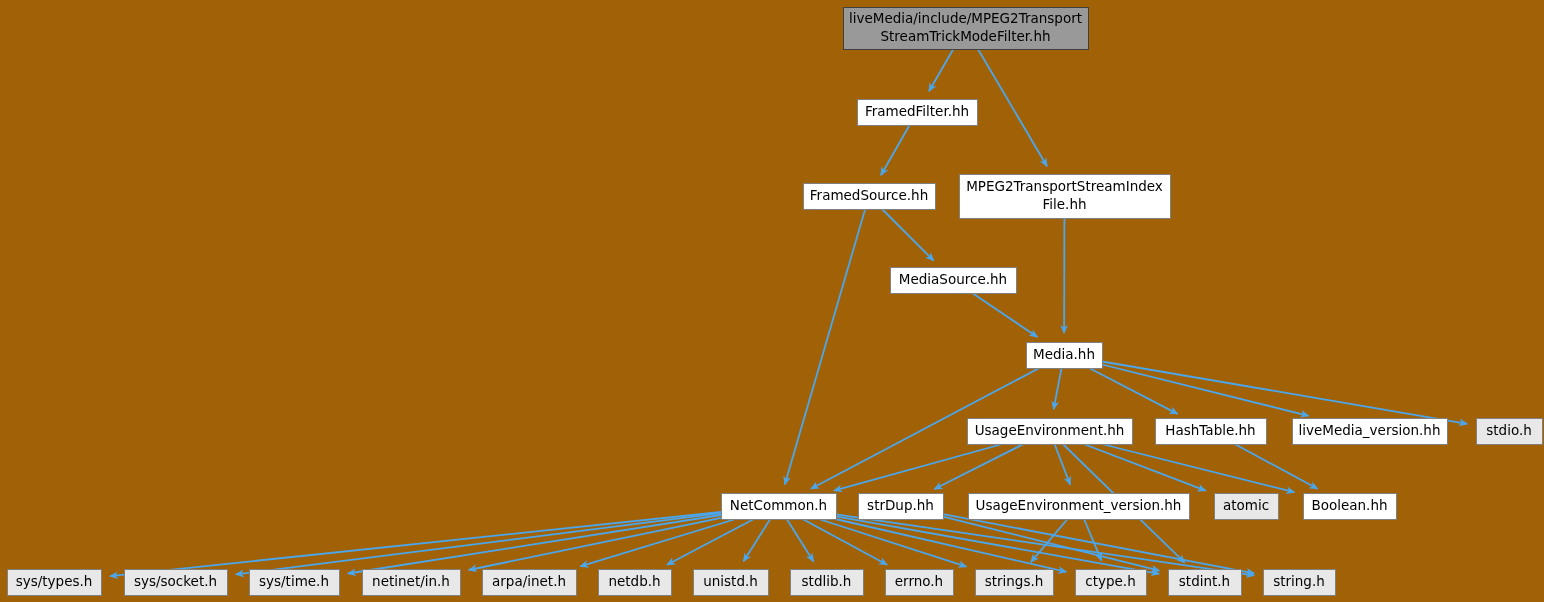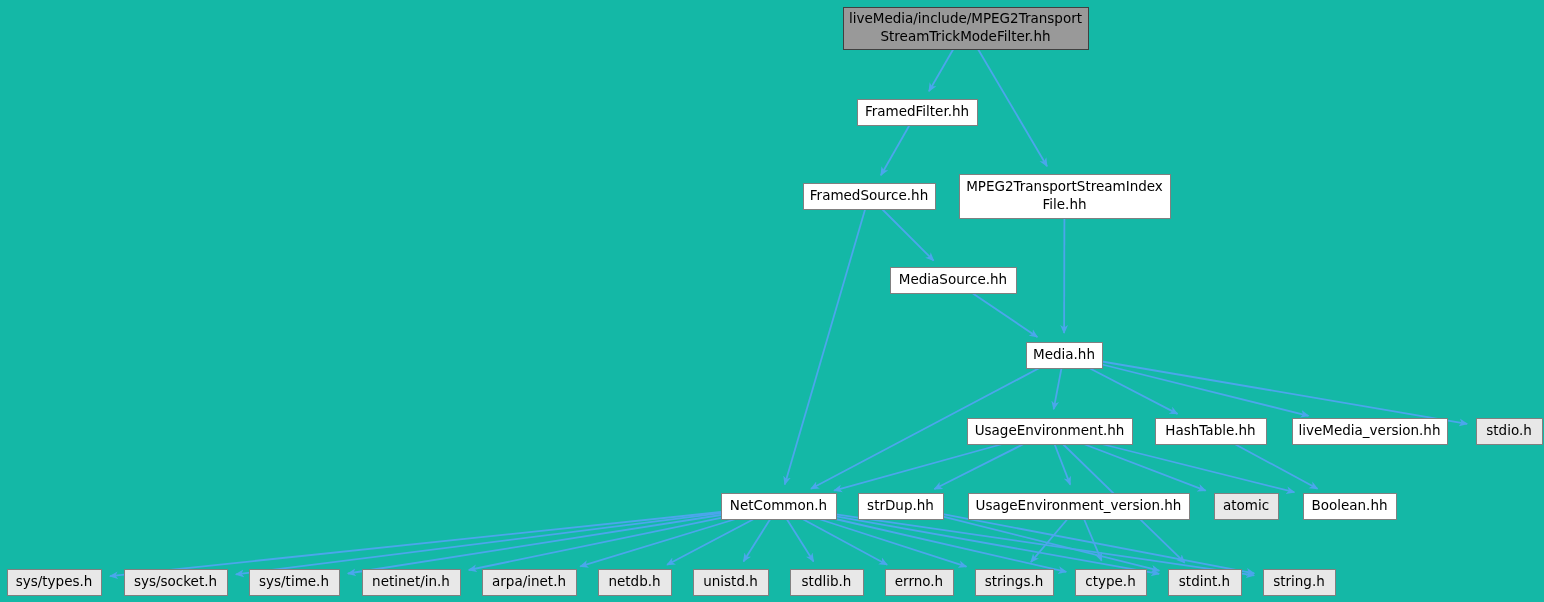--- a/index.html
+++ b/index.html
@@ -1,17 +1,17 @@
 <!DOCTYPE html>
 <html><head>
 <meta charset="utf-8">
 <style>
   html,body{margin:0;padding:0;background:#ffffff;}
   body{font-family:"DejaVu Sans","Liberation Sans",sans-serif;}
-  #graph-root{position:relative;width:1544px;height:602px;overflow:hidden;background:#14b8a6;}
+  #graph-root{position:relative;width:1544px;height:602px;overflow:hidden;background:#a16207;}
   svg#graph-svg{display:block;width:1544px;height:602px;}
   .node-rect{stroke-width:1;}
   .node-label{font-family:"DejaVu Sans","Liberation Sans",sans-serif;font-size:13.5px;fill:#000000;text-anchor:middle;dominant-baseline:middle;}
   .edge-path{fill:none;stroke-width:1.8;}
 </style>
 </head>
 <body>
 
 <div id="graph-root">
   <svg id="graph-svg" viewBox="0 0 1544 602" xmlns="http://www.w3.org/2000/svg">

